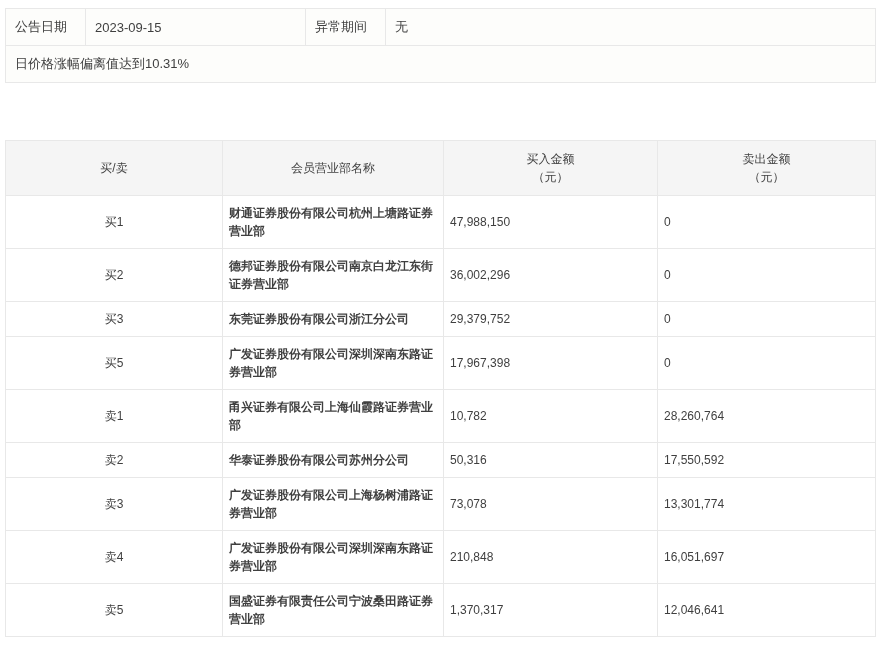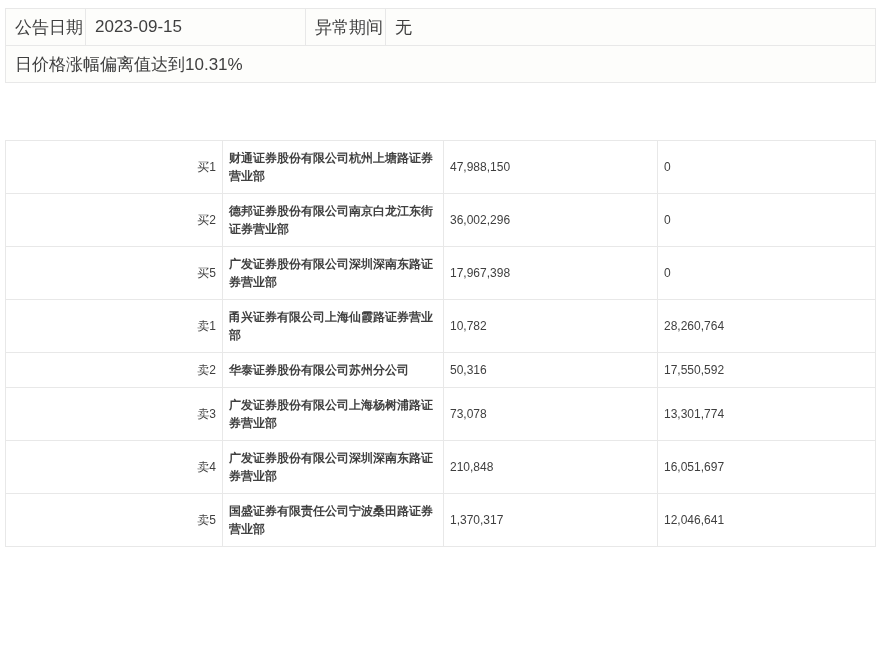--- a/index.html
+++ b/index.html
@@ -16,37 +16,37 @@
     font-family:"Liberation Sans","DejaVu Sans",sans-serif;
     color:var(--text);
     overflow:hidden;
     position:relative;
   }
   table{border-collapse:collapse;table-layout:fixed;}
   td,th{border:1px solid var(--border);font-weight:normal;box-sizing:border-box;}
 
   
   .info-wrap{position:absolute;left:5px;top:8px;}
-  table.info{width:870px;font-size:17px;background:var(--info-bg);}
+  table.info{width:870px;font-size:13px;background:var(--info-bg);}
   table.info td{height:37px;padding:0 4px 0 9px;vertical-align:middle;white-space:nowrap;overflow:hidden;}
   .jl{display:inline-block;width:52px;text-align:justify;text-align-last:justify;}
 
   
   .main-wrap{position:absolute;left:5px;top:140px;}
   table.main{width:870px;font-size:12px;background:#ffffff;}
   table.main th{
     background:var(--header-bg);
     text-align:center;vertical-align:middle;
     padding:9px 6px;line-height:18px;
   }
   table.main td{
     vertical-align:middle;
     padding:8px 6px;line-height:18px;
   }
-  td.c-side{text-align:right;}
+  td.c-side{text-align:center;}
   td.c-branch{text-align:left;word-break:break-all;font-weight:bold;}
   td.c-buy,td.c-sell{text-align:left;padding-right:7px;}
   th.c-side{height:36px;}
 </style>
 </head>
 <body>
 
 <div class="info-wrap">
   <table class="info">
     <colgroup>
@@ -73,30 +73,48 @@
 
 <div class="main-wrap">
   <table class="main">
     <colgroup>
       <col style="width:217px">
         <col style="width:221px">
         <col style="width:214px">
         <col style="width:218px">
     </colgroup>
     <tbody>
+        <tr>
+      <th class="c-side">买/卖</th>
+      <th class="c-branch">会员营业部名称</th>
+      <th class="c-buy">
+        <div>买入金额</div>
+        <div>（元）</div>
+      </th>
+      <th class="c-sell">
+        <div>卖出金额</div>
+        <div>（元）</div>
+      </th>
+    </tr>
     <tr>
       <td class="c-side">买1</td>
       <td class="c-branch">财通证券股份有限公司杭州上塘路证券营业部</td>
       <td class="c-buy">47,988,150</td>
       <td class="c-sell">0</td>
     </tr>
     <tr>
       <td class="c-side">买2</td>
       <td class="c-branch">德邦证券股份有限公司南京白龙江东街证券营业部</td>
       <td class="c-buy">36,002,296</td>
+      <td class="c-sell">0</td>
+    </tr>
+    <tr>
+      <td class="c-side">买3</td>
+      <td class="c-branch">东莞证券股份有限公司浙江分公司</td>
+      <td class="c-buy">29,379,752</td>
       <td class="c-sell">0</td>
     </tr>
     <tr>
       <td class="c-side">买5</td>
       <td class="c-branch">广发证券股份有限公司深圳深南东路证券营业部</td>
       <td class="c-buy">17,967,398</td>
       <td class="c-sell">0</td>
     </tr>
     <tr>
       <td class="c-side">卖1</td>

